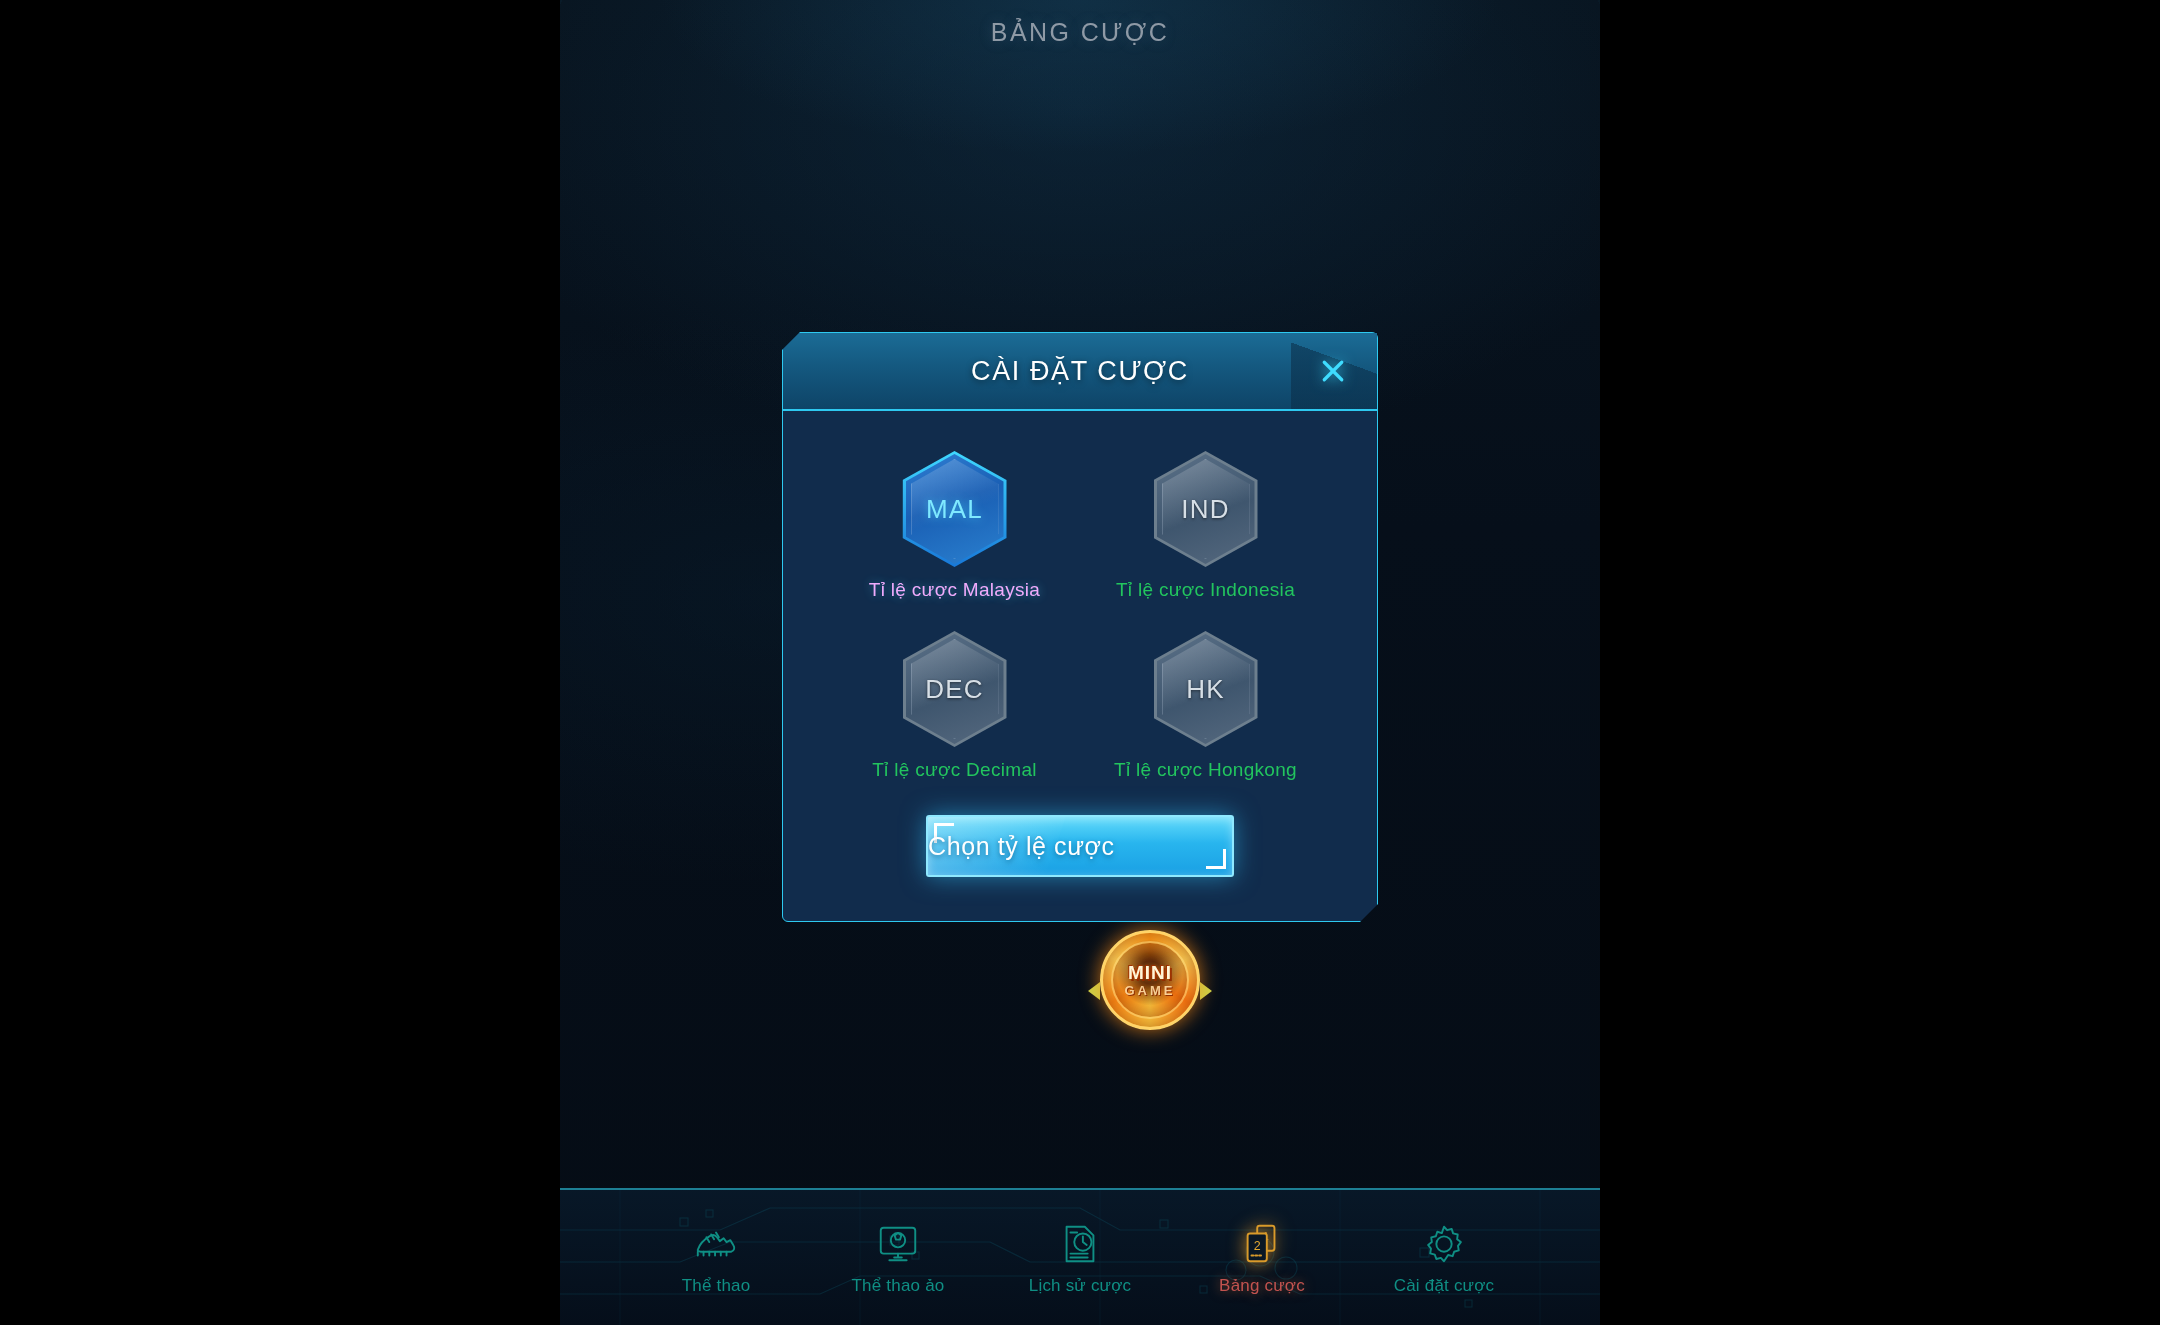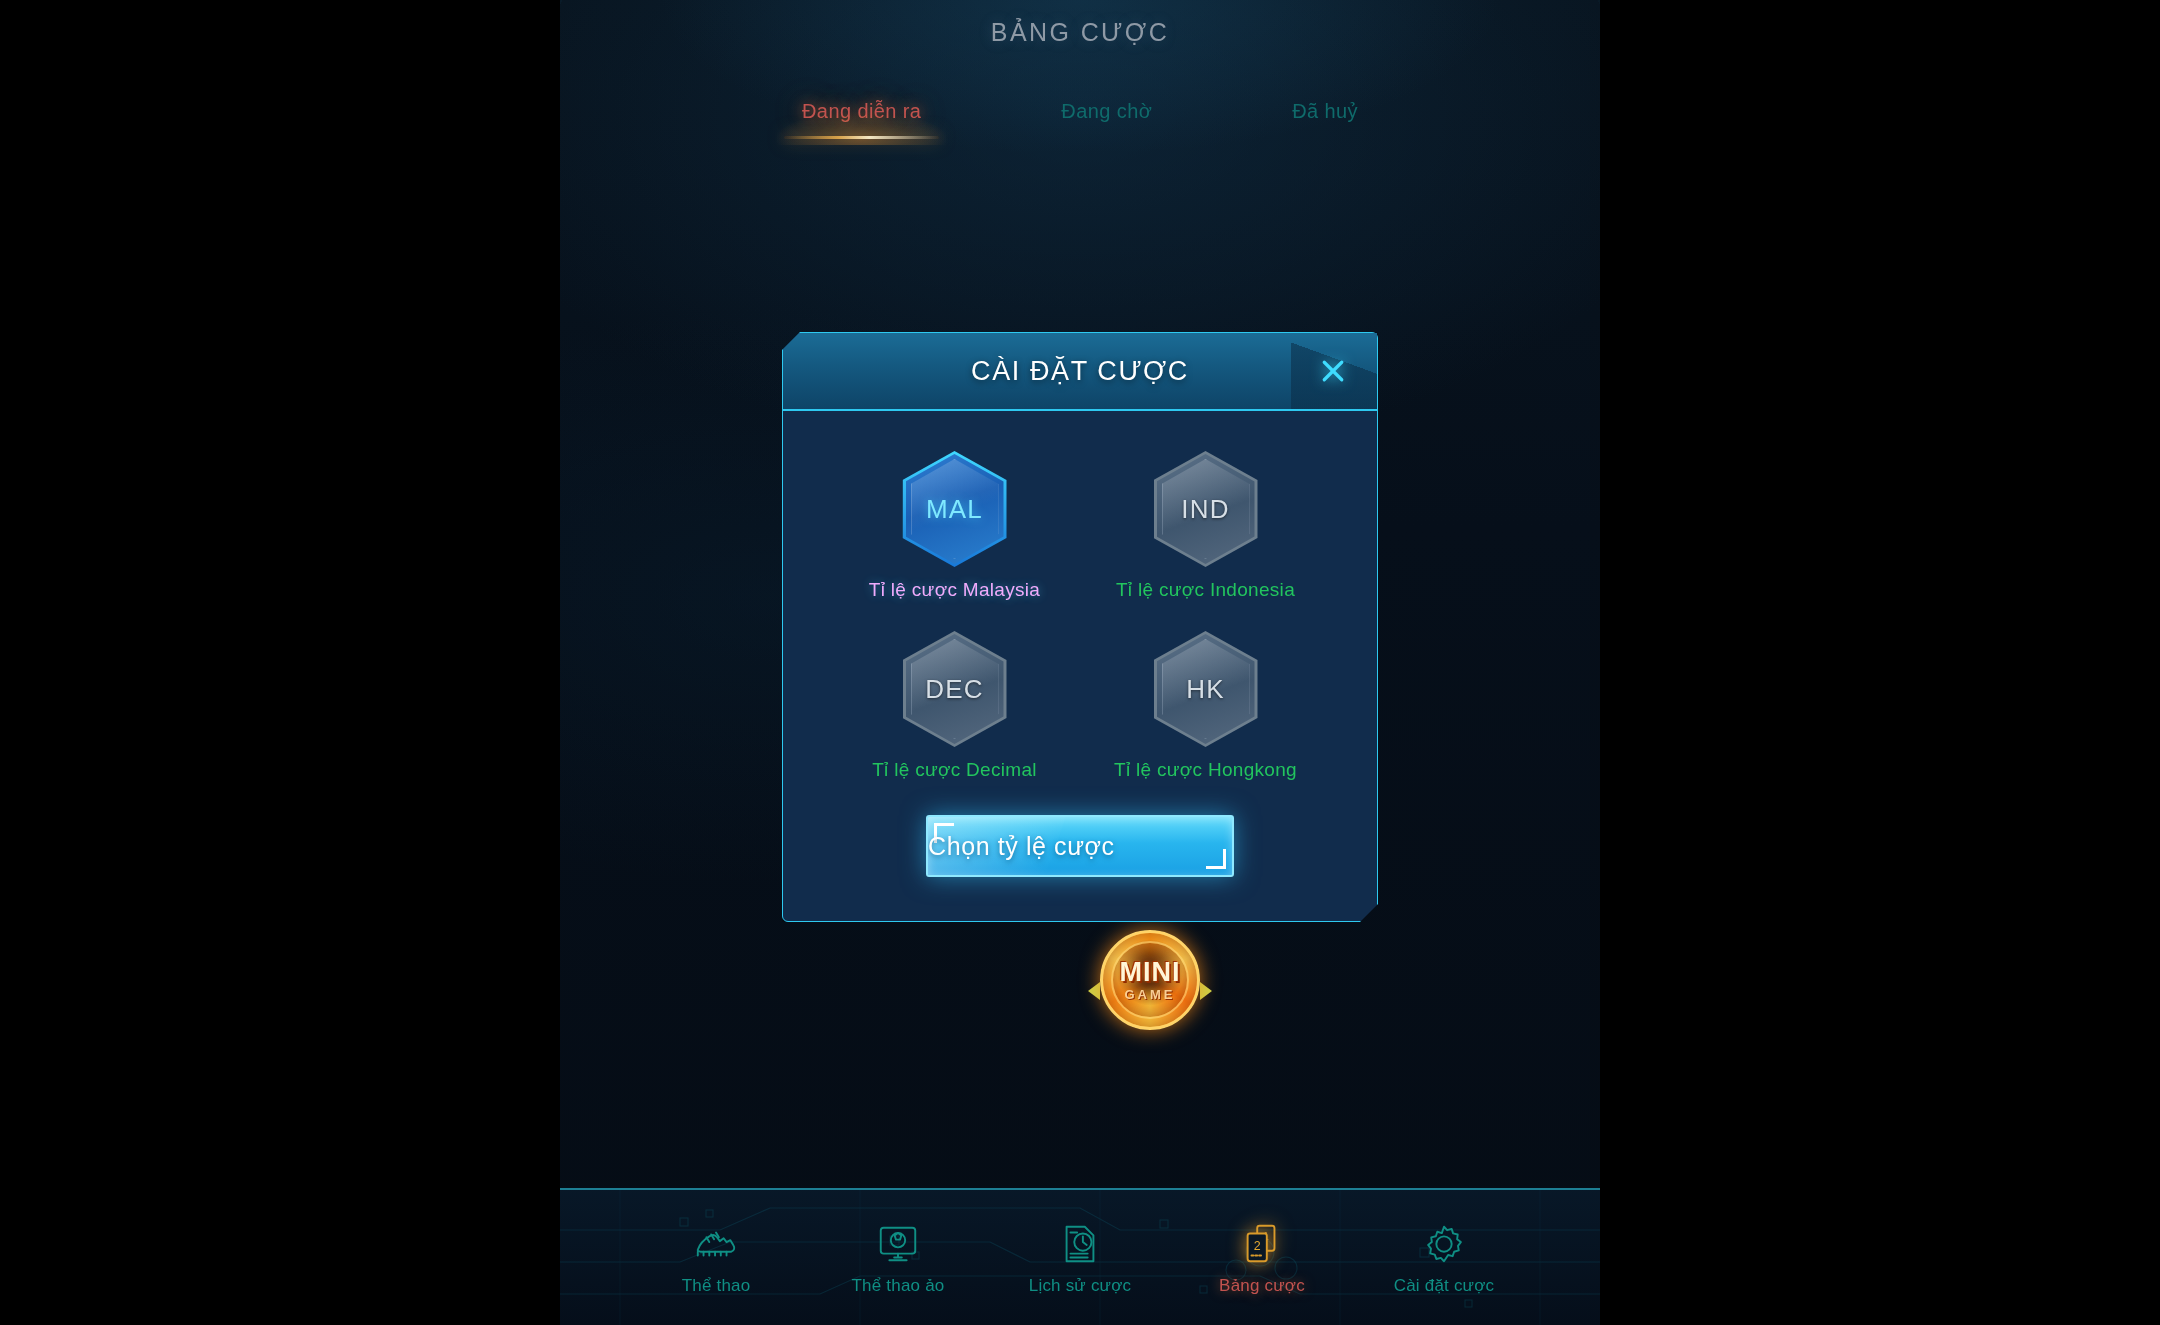--- a/index.html
+++ b/index.html
@@ -174,21 +174,21 @@
   }
   .mg-coin::after{
     content:""; position:absolute; inset:8px; border-radius:50%;
     border:2px solid rgba(255,220,130,.55);
     box-shadow:inset 0 0 22px rgba(130,45,0,.6);
   }
   .mg-text{
     position:relative; z-index:3; text-align:center; line-height:1;
   }
   .mg-mini{
-    font-size:27px; font-weight:bold; letter-spacing:1px; color:#fff6d8;
+    font-size:19px; font-weight:bold; letter-spacing:1px; color:#fff6d8;
     text-shadow:0 0 3px #d04a00, 2px 2px 0 #8c2a00, -1px -1px 0 #8c2a00, 0 0 14px rgba(255,190,60,.9);
   }
   .mg-game{
     font-size:13px; font-weight:bold; letter-spacing:3px; color:#ffd9a0;
     margin-top:2px; text-shadow:1px 1px 0 #8c2a00, 0 0 8px rgba(255,160,40,.8);
     opacity:.92;
   }
   .mg-arrow{ position:absolute; top:52px; width:0; height:0; }
   .mg-arrow.l{ left:0;  border-top:9px solid transparent; border-bottom:9px solid transparent; border-right:12px solid #c9d24a; }
   .mg-arrow.r{ right:0; border-top:9px solid transparent; border-bottom:9px solid transparent; border-left:12px solid #c9d24a; }
@@ -220,31 +220,20 @@
   .nav-item.active .nav-ico svg{ filter:drop-shadow(0 0 9px rgba(240,160,40,.75)); }
 </style>
 </head>
 <body>
 
 <div id="screen">
   <div id="app">
 
     <div class="page-title">BẢNG CƯỢC</div>
 
-    <div class="tabs">
-      <div class="tab active">
-        <span>Đang diễn ra</span>
-      </div>
-      <div class="tab">
-        <span>Đang chờ</span>
-      </div>
-      <div class="tab">
-        <span>Đã huỷ</span>
-      </div>
-    </div>
 
     <div id="modal">
       <div class="modal-head">
         <div class="modal-title">CÀI ĐẶT CƯỢC</div>
         <div class="close-btn">
           <svg viewBox="0 0 24 24" width="30" height="30" fill="none" stroke="#3fdcff" stroke-width="2.6" stroke-linecap="round">
             <line x1="5" y1="5" x2="19" y2="19"></line>
               <line x1="19" y1="5" x2="5" y2="19"></line>
           </svg>
         </div>

